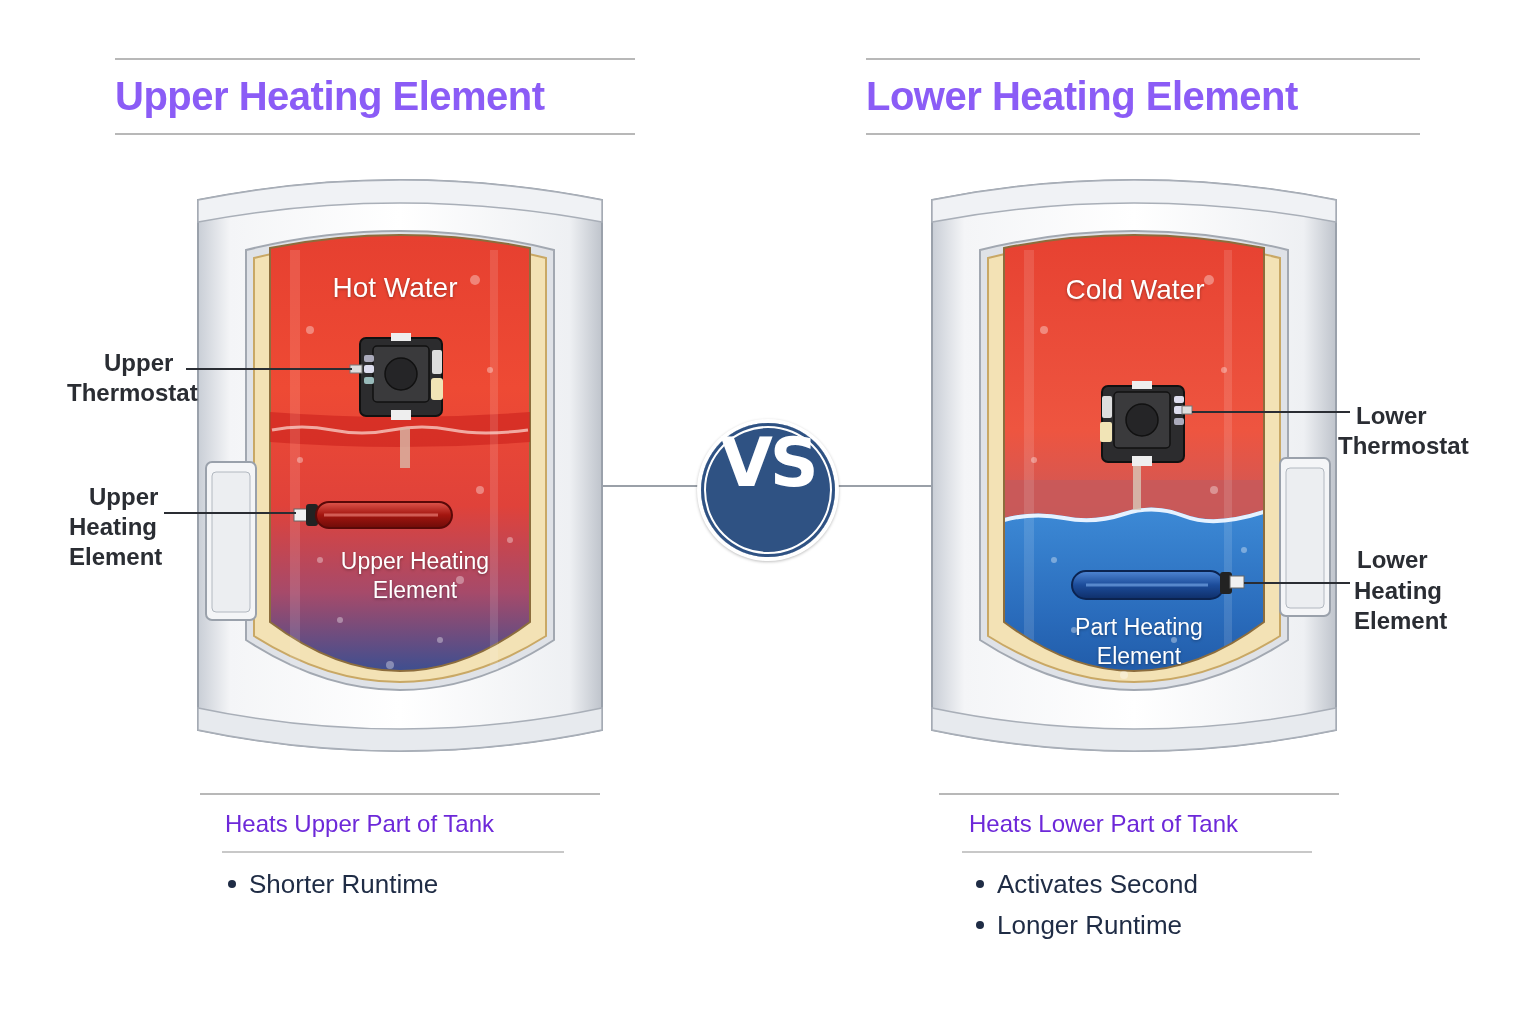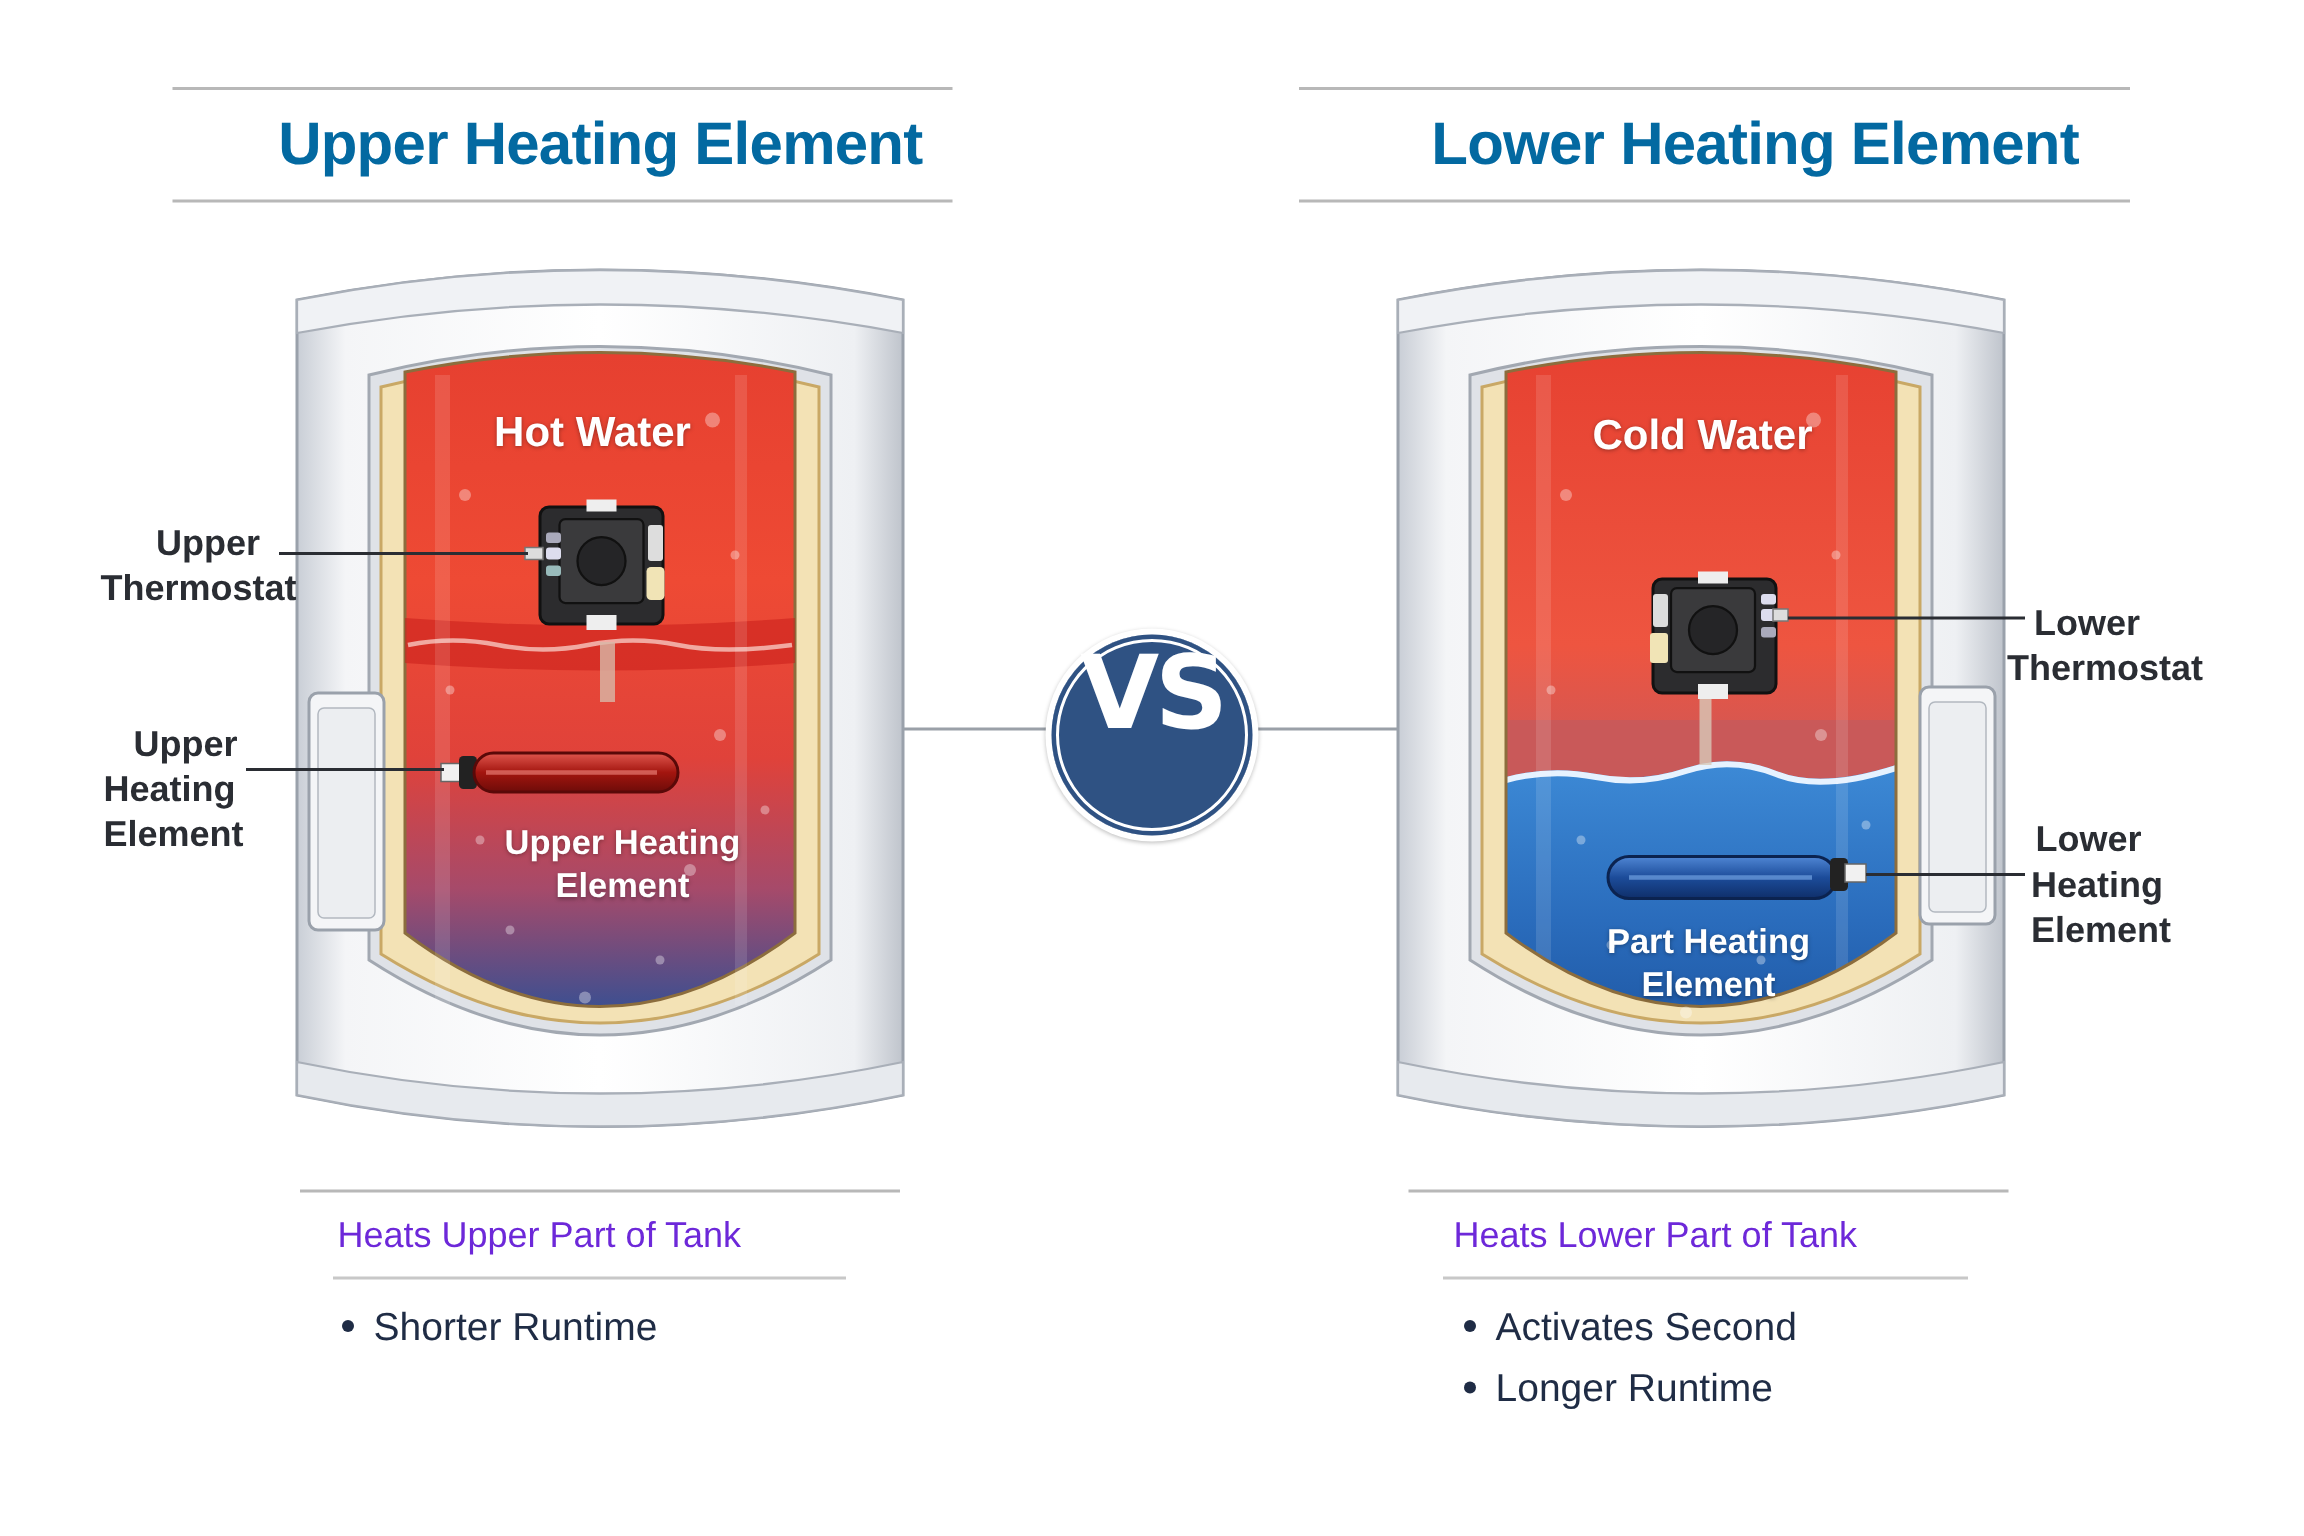--- a/index.html
+++ b/index.html
@@ -1,24 +1,24 @@
 <!DOCTYPE html>
 <html><head>
 <meta charset="utf-8">
 <style>
   html, body { margin:0; padding:0; }
   body { width:1536px; height:1024px; background:#ffffff; position:relative; overflow:hidden;
          font-family:"Liberation Sans", "DejaVu Sans", sans-serif; }
   .abs { position:absolute; }
   .rule { position:absolute; height:2px; background:#b8b8b8; }
-  .title { position:absolute; font-weight:bold; color:#0369a1; font-size:40px; text-align:right; letter-spacing:-0.5px; }
+  .title { position:absolute; font-weight:bold; color:#8b5cf6; font-size:40px; text-align:left; letter-spacing:-0.5px; }
   .tank { position:absolute; }
   .callout { position:absolute; font-weight:bold; color:#2a2d33; font-size:24px; line-height:30px; }
   .leader { position:absolute; height:2px; background:#2a2d33; }
-  .water-label { position:absolute; color:#fff; font-weight:bold; text-align:center; text-shadow:0 1px 3px rgba(0,0,0,0.35); }
+  .water-label { position:absolute; color:#fff; font-weight:normal; text-align:center; text-shadow:0 1px 3px rgba(0,0,0,0.35); }
   .sub-title { position:absolute; color:#6d28d9; font-weight:normal; font-size:24px; }
   .bullets { position:absolute; list-style:none; margin:0; padding:0; color:#1f2c45; font-size:26px; }
   .bullets li { height:41px; line-height:41px; }
   .bullets li .dot { display:inline-block; width:8px; height:8px; border-radius:50%; background:#1f2c45; margin-right:13px; vertical-align:middle; position:relative; top:-2px; }
   .vs { position:absolute; left:697px; top:419px; width:142px; height:142px; border-radius:50%; background:#fff;
         box-shadow:0 1px 3px rgba(0,0,0,0.25); }
   .vs-inner { position:absolute; left:4px; top:4px; width:134px; height:134px; border-radius:50%; background:#2f5283;
         border:0; box-shadow: inset 0 0 0 3px #2f5283, inset 0 0 0 5px #ffffff; display:flex; justify-content:center; }
   .vs-text { color:#fff; font-weight:bold; font-size:68px; letter-spacing:-3px; font-family:"DejaVu Sans", sans-serif; }
 </style>

